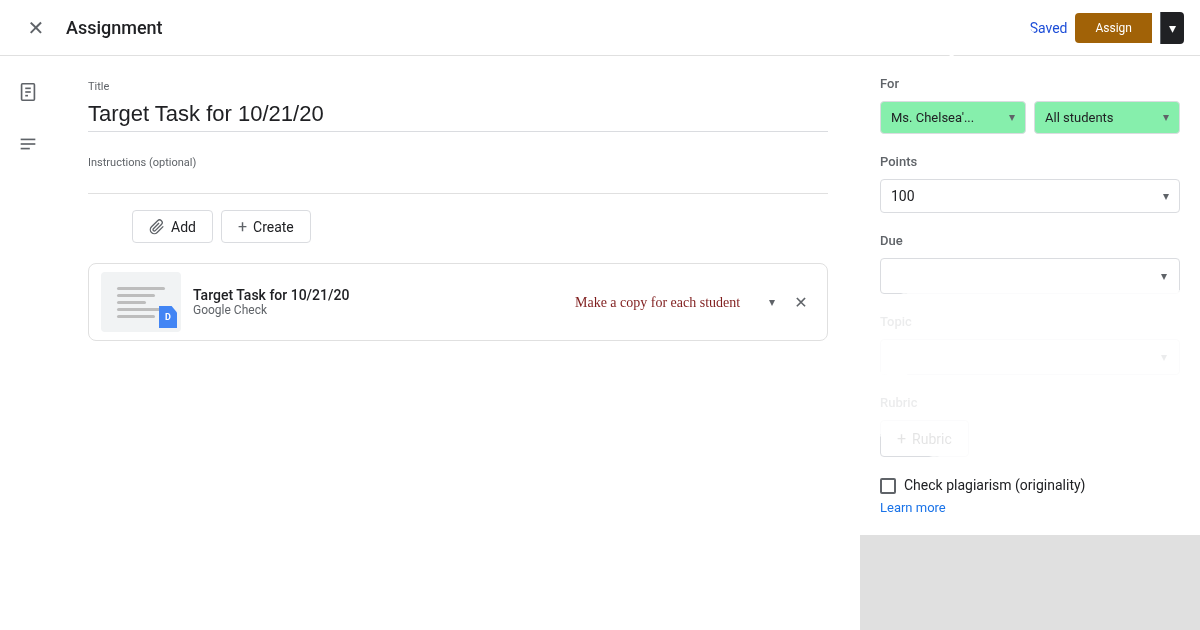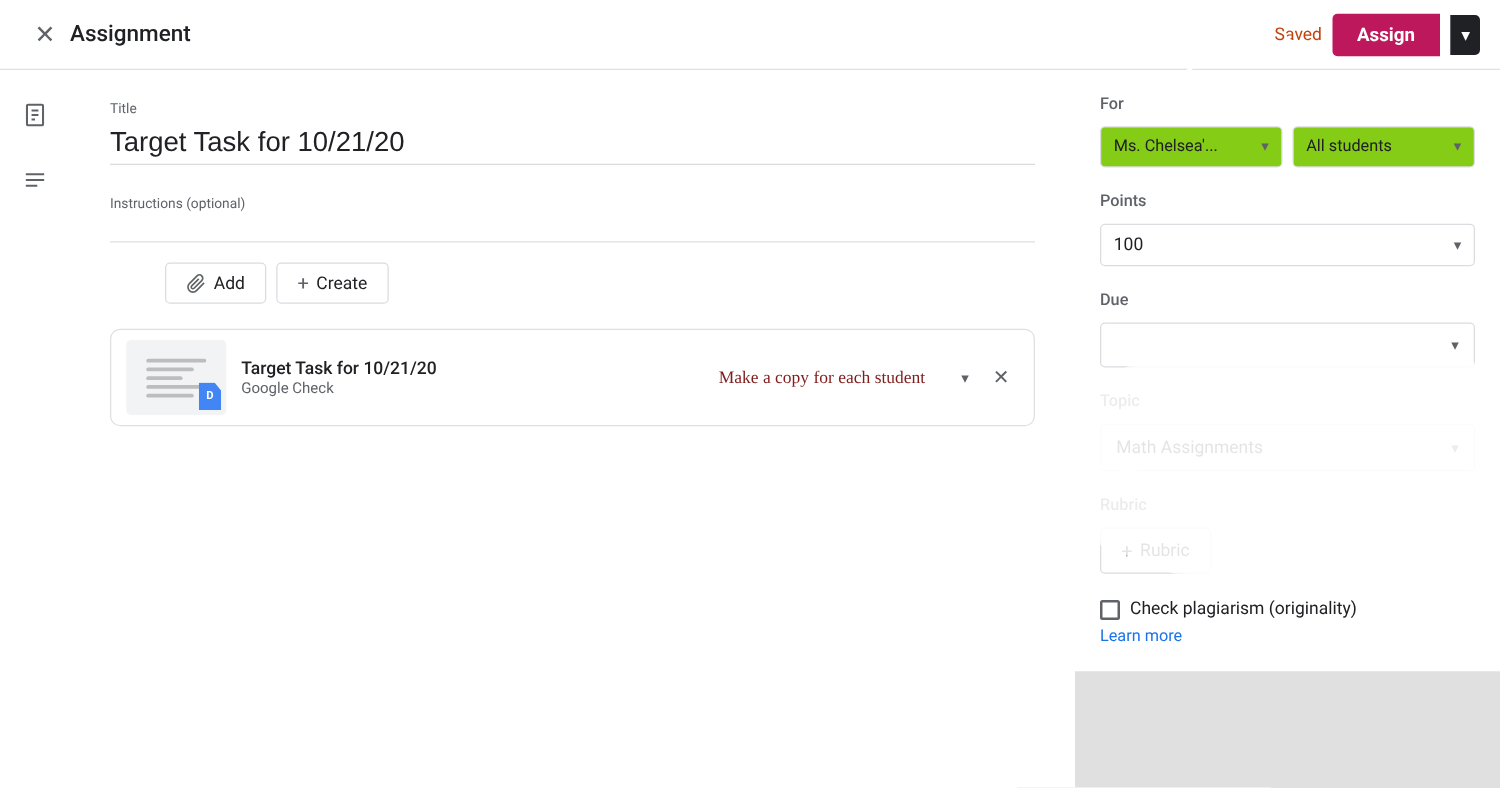--- a/index.html
+++ b/index.html
@@ -36,21 +36,21 @@
       display: flex; align-items: center; justify-content: center;
       cursor: pointer;
       border-radius: 50%;
       color: #5f6368;
       font-size: 20px;
       border: none;
       background: none;
     }
 
     .panel-title {
-      margin-left: 4px;
+      margin-left: 14px;
       font-size: 18px;
       font-weight: 500;
       color: #202124;
     }
 
     
     .side-icons {
       position: absolute;
       left: 0; top: 56px;
       width: 56px;
@@ -252,31 +252,31 @@
       justify-content: flex-end;
       padding: 0 16px;
       gap: 8px;
       border-bottom: 1px solid #e0e0e0;
       background: #fff;
       z-index: 2;
     }
 
     .saved-text {
       font-size: 14px;
-      color: #c2410c;
+      color: #1d4ed8;
     }
 
     .assign-btn {
-      background: #be185d;
+      background: #a16207;
       color: #fff;
       border: none;
       border-radius: 4px 0 0 4px;
       padding: 8px 20px;
-      font-size: 15px;
-      font-weight: 700;
+      font-size: 12px;
+      font-weight: 400;
       cursor: pointer;
       font-family: inherit;
     }
 
     .assign-dropdown-btn {
       background: #202124;
       color: #fff;
       border: none;
       border-left: 1px solid #5f6368;
       border-radius: 0 4px 4px 0;
@@ -310,21 +310,21 @@
     .select-field {
       display: flex;
       align-items: flex-start;
       border: 1px solid #dadce0;
       border-radius: 4px;
       padding: 8px 10px;
       cursor: pointer;
       gap: 4px;
       font-size: 13px;
       color: #202124;
-      background: #84cc16;
+      background: #86efac;
     }
     .select-field.wide { flex: 1; }
     .select-field .sel-text { flex: 1; }
 
     .points-field {
       display: flex;
       align-items: center;
       border: 1px solid #dadce0;
       border-radius: 4px;
       padding: 8px 10px;
@@ -560,21 +560,20 @@
     <span class="sel-arrow">▾</span>
   </div>
 
   <div class="right-label">Due</div>
   <div class="due-field">
     <span class="sel-arrow">▾</span>
   </div>
 
   <div class="right-label">Topic</div>
   <div class="topic-field">
-    <span style="flex:1;">Math Assignments</span>
     <span class="sel-arrow">▾</span>
   </div>
 
   <div class="rubric-section-label">Rubric</div>
   <button class="add-rubric-btn">
     <span style="font-size:16px;">+</span>
     <span>Rubric</span>
   </button>
 
   <div class="plagiarism-row">

